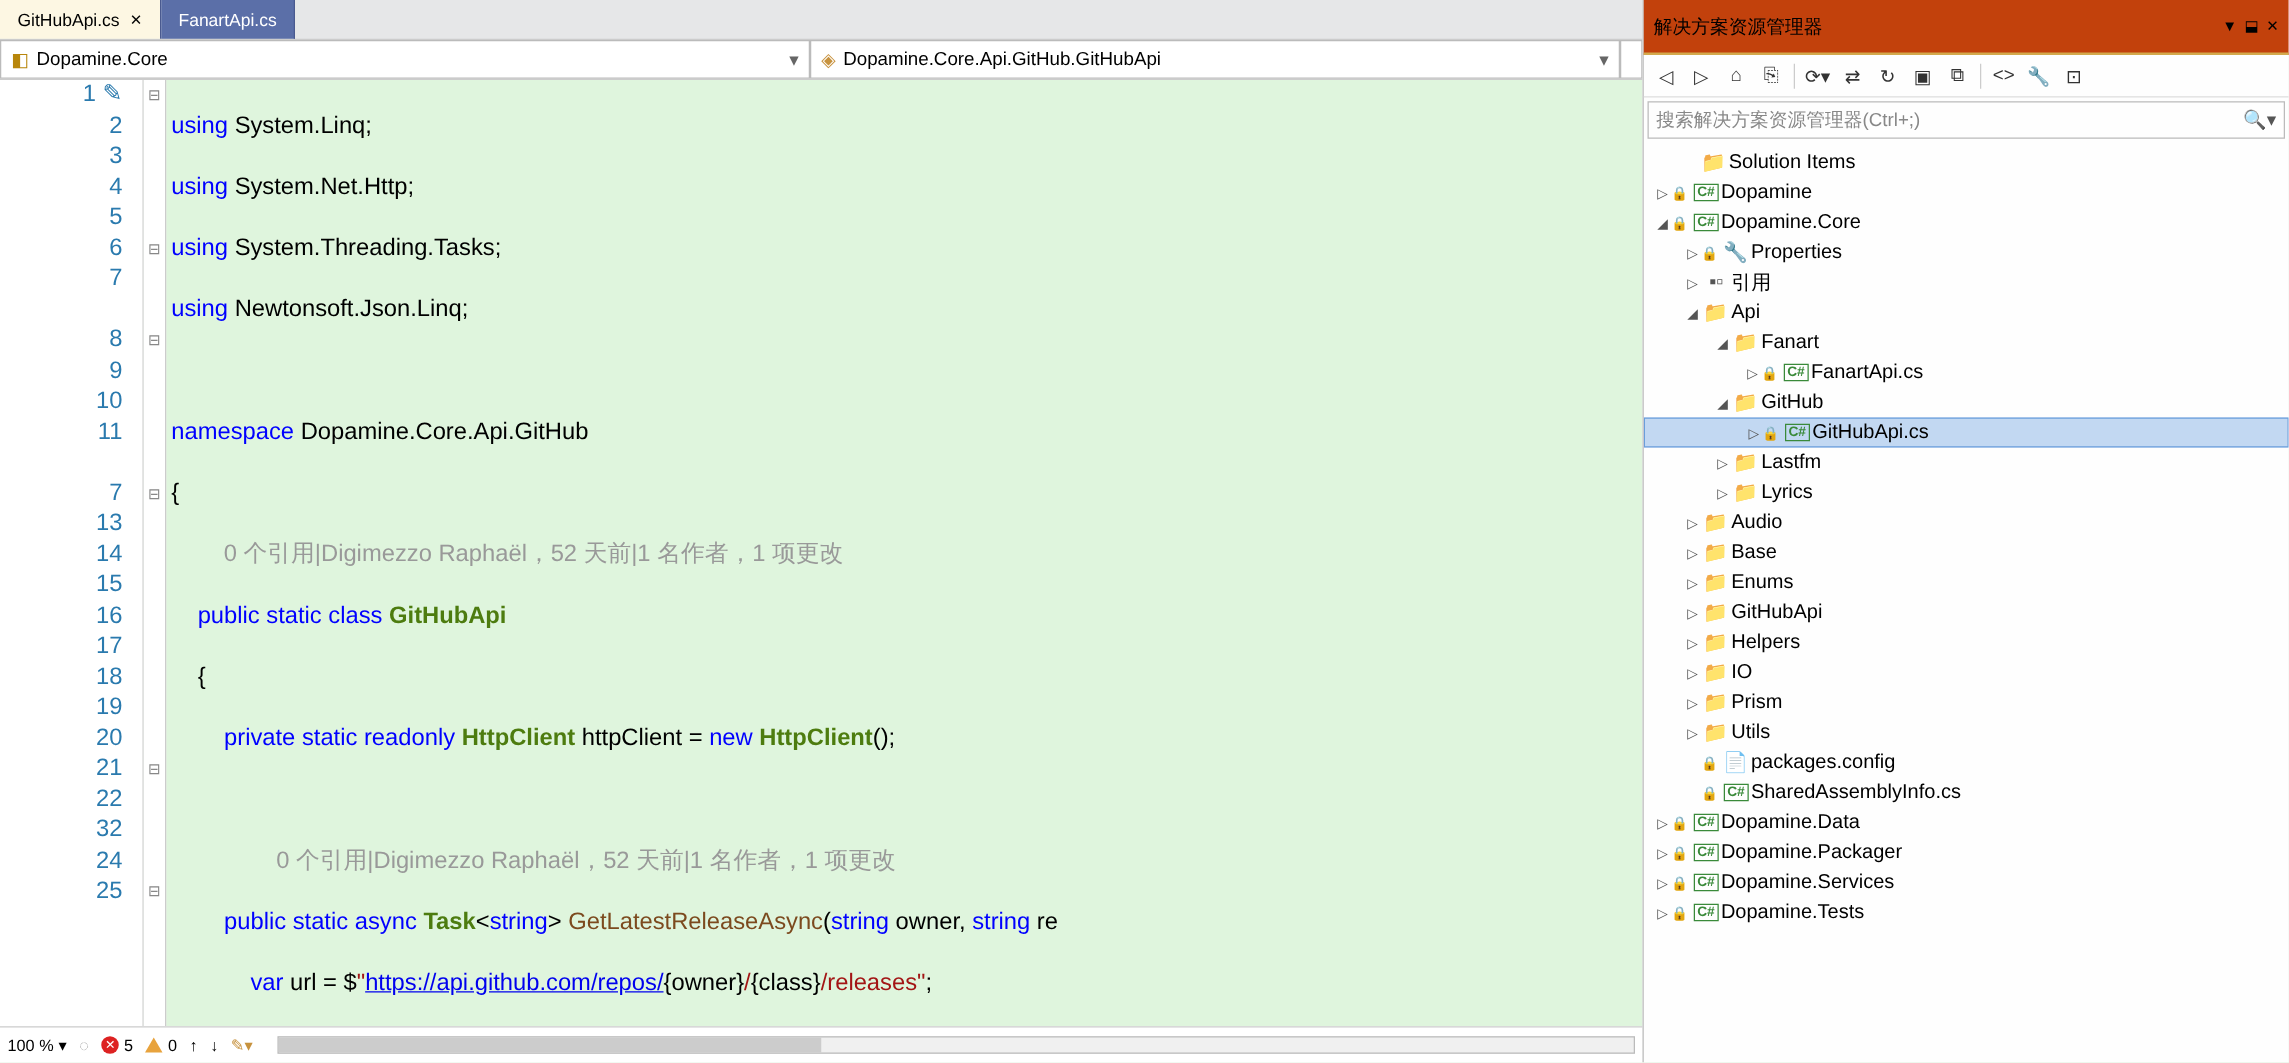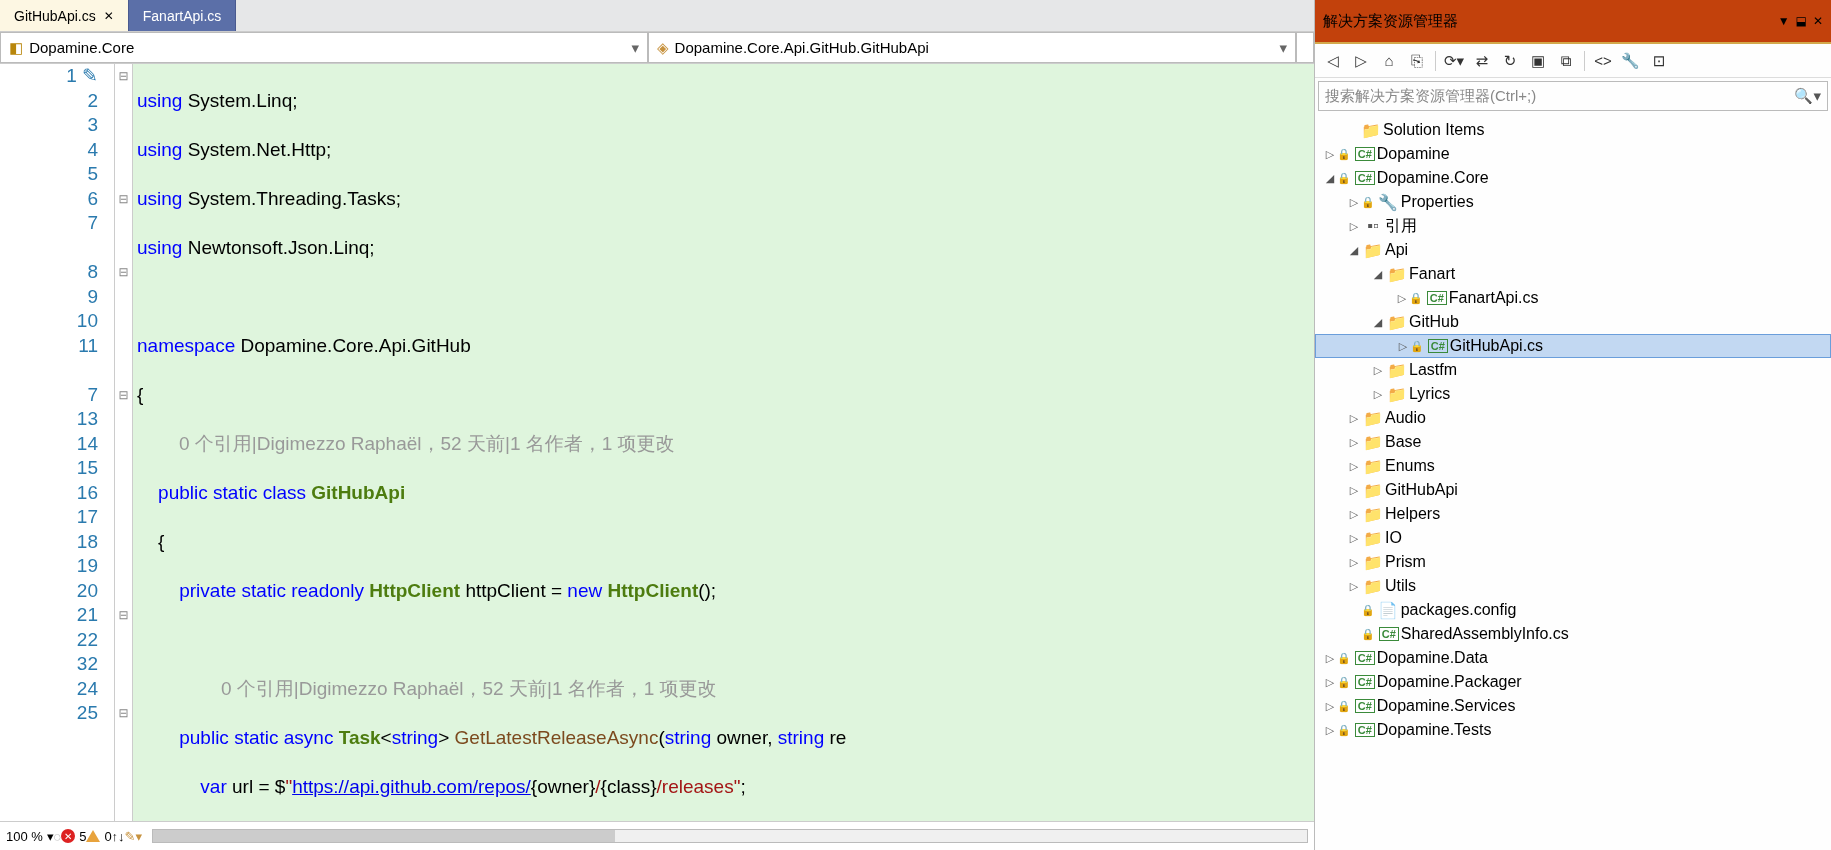--- a/index.html
+++ b/index.html
@@ -19,21 +19,21 @@
 .fold-col { width: 18px; background: #fff; border-right: 1px solid #ccc; }
 .fold-col .fm { height: 24.5px; text-align: center; color: #888; font-size: 12px; line-height: 24.5px; cursor: pointer; }
 .code { flex: 1; white-space: pre; overflow: hidden; padding-left: 4px; }
 .code .line { height: 24.5px; }
 .kw { color: #0000ff; }
 .type { color: #4d7c0f; font-weight: bold; }
 .str { color: #a31515; }
 .str-url { color: #0000ee; text-decoration: underline; }
 .comment { color: #999; }
 .method { color: #7c4a1e; text-align: right; }
-.status-bar { height: 26px; display: flex; align-items: center; background: #fff; border-top: 1px solid #ccc; font-size: 13px; padding: 14px 6px; gap: 0; }
+.status-bar { height: 26px; display: flex; align-items: center; background: #fff; border-top: 1px solid #ccc; font-size: 13px; padding: 14px 6px; gap: 10px; }
 .status-item { display: flex; align-items: center; gap: 4px; }
 .err-icon { width:14px; height:14px; background:#d22; border-radius:50%; color:#fff; font-size:10px; display:inline-flex; align-items:center; justify-content:center; }
 .warn-icon { width:0;height:0;border-left:7px solid transparent;border-right:7px solid transparent;border-bottom:12px solid #e8a33d; }
 .hscroll { flex:1; height: 14px; margin-left: 10px; border: 1px solid #bbb; background: #f0f0f0; position:relative; }
 .hscroll .thumb { position:absolute; left:0; top:0; height:100%; width:40%; background:#ccc; }
 
 .solution-pane { width: 517px; background: #fefefe; border-left: 1px solid #bbb; display: flex; flex-direction: column; }
 .sp-title { height: 44px; background: #c2410c; border-bottom: 2px solid #d3a94c; display:flex; align-items:center; padding: 0 8px; font-size:15px; }
 .sp-title .spacer { flex:1; }
 .sp-title .wicon { margin-left: 6px; font-size:12px; cursor:pointer; }

